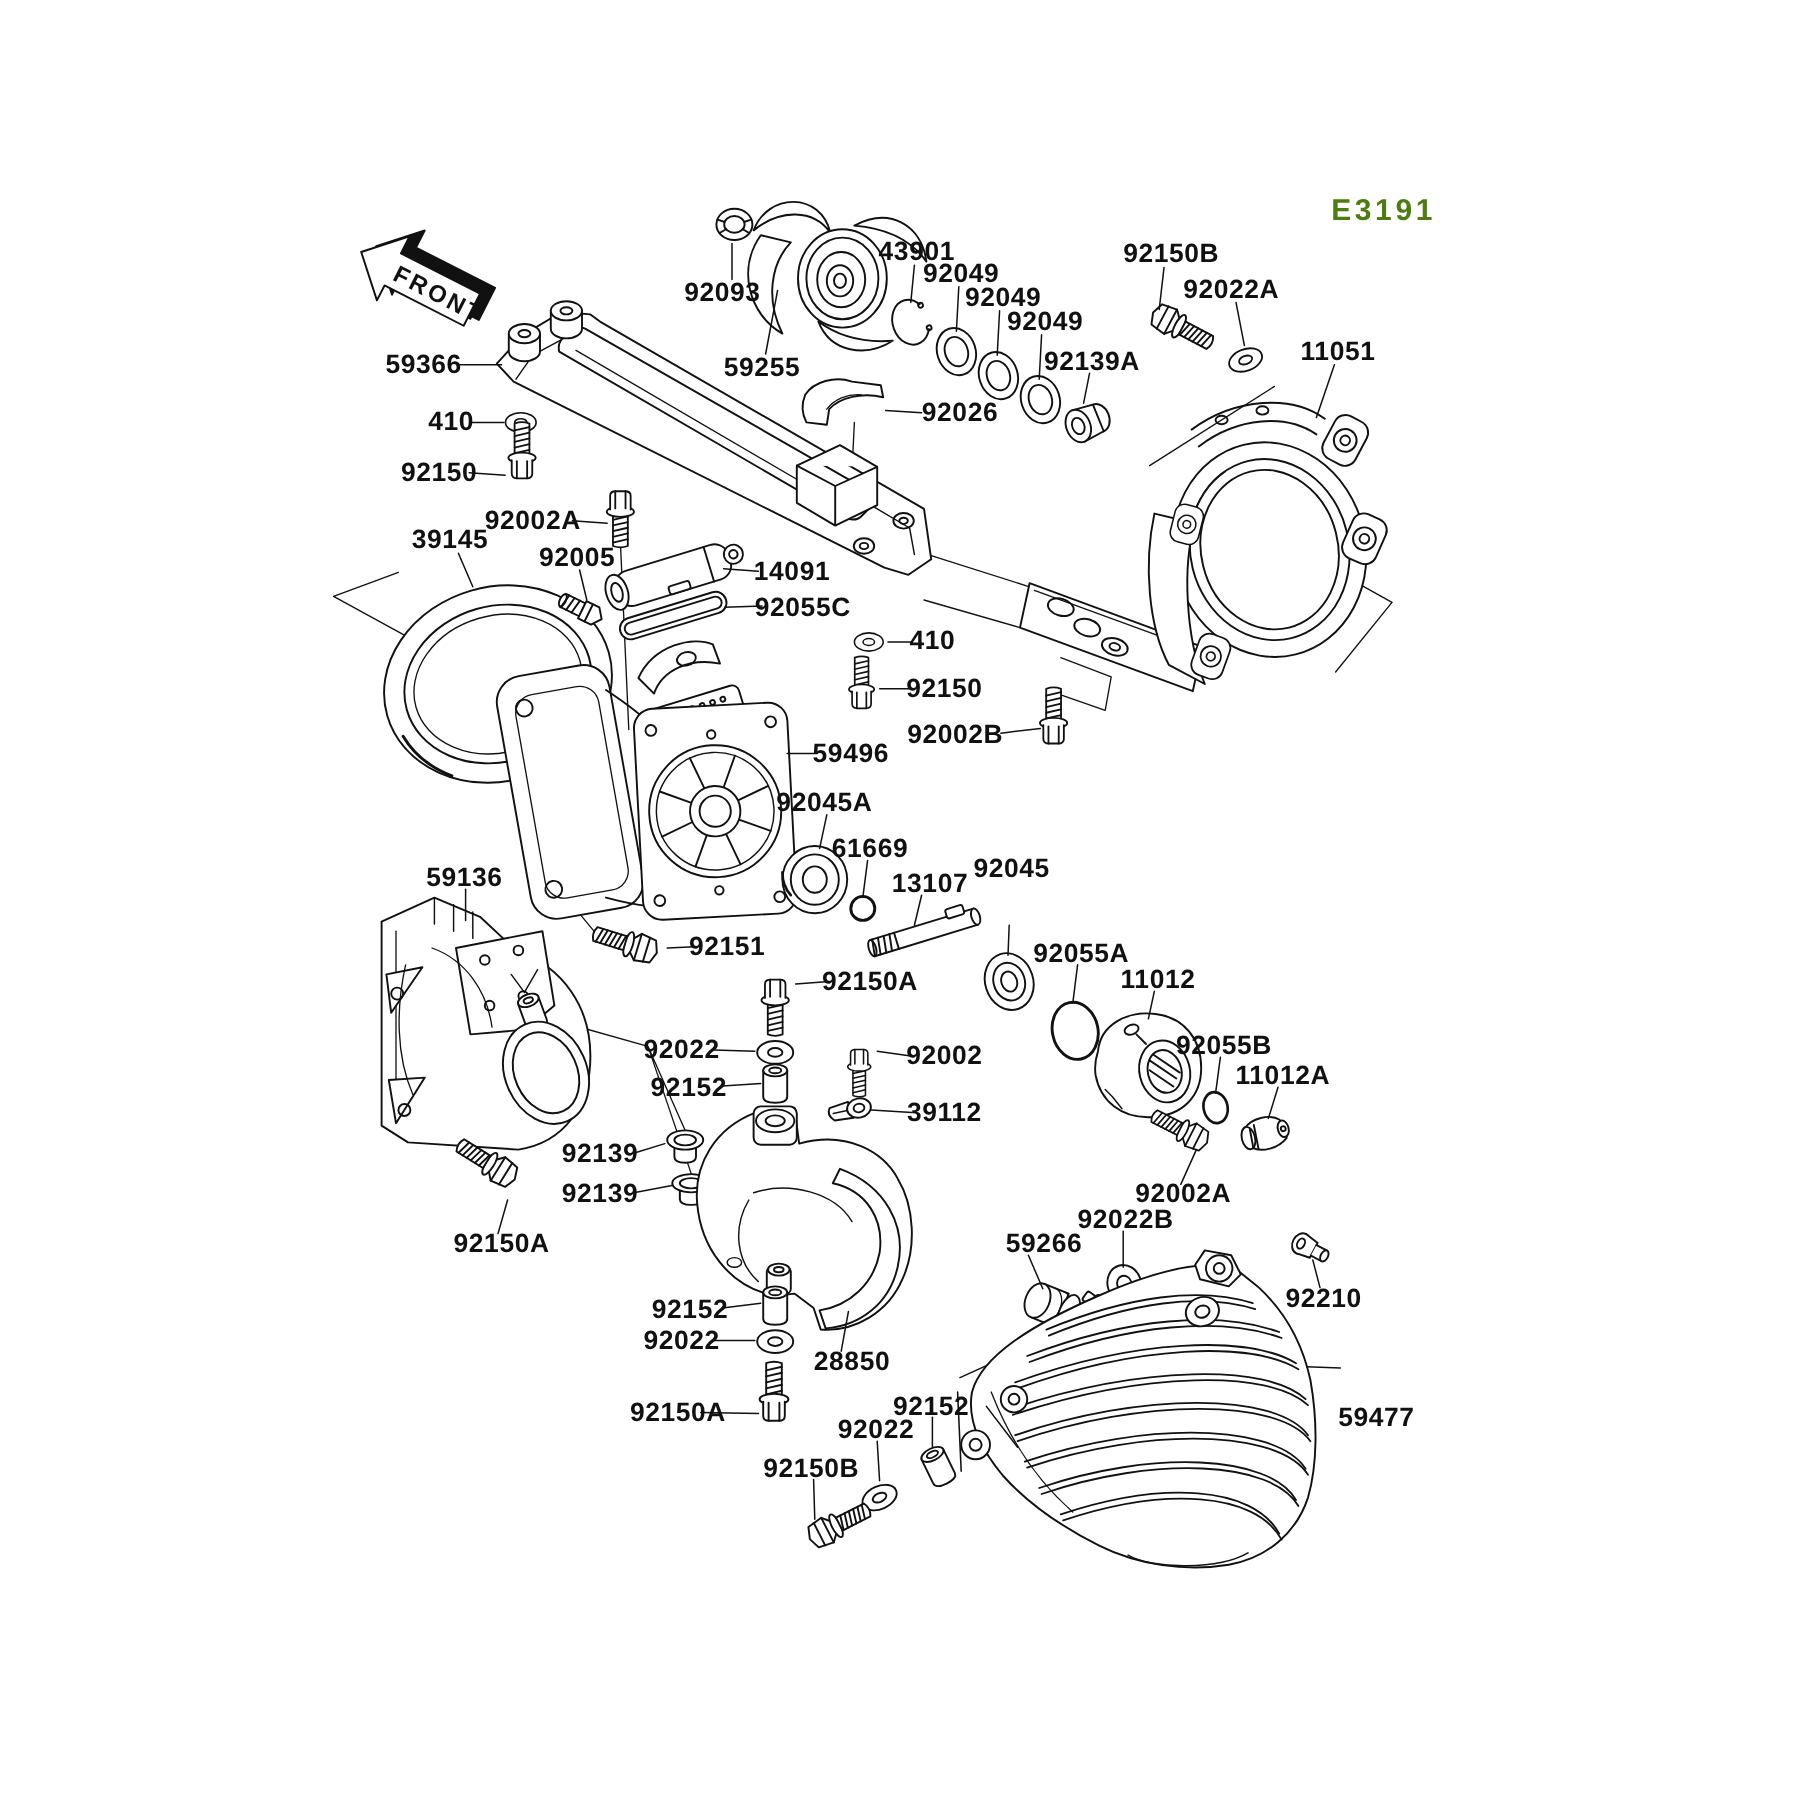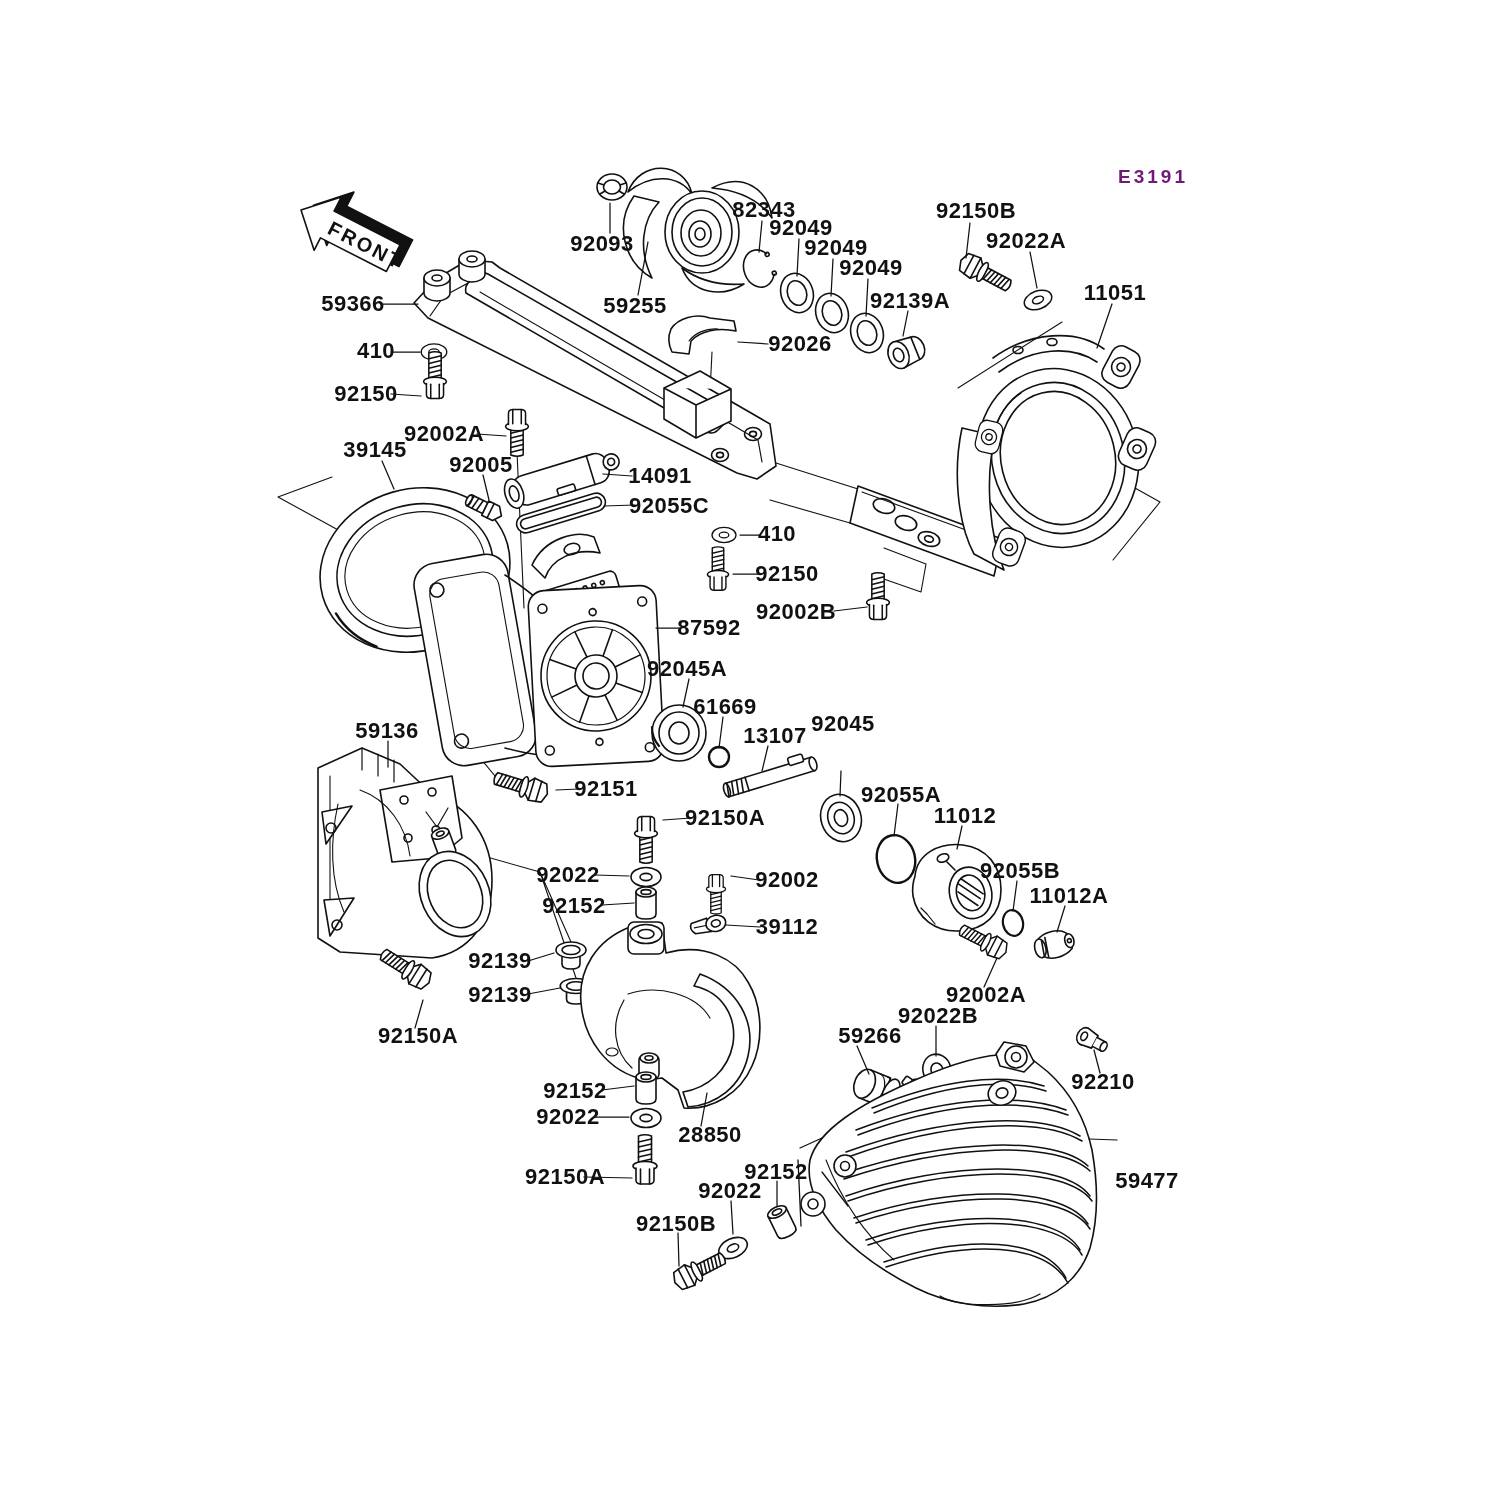--- a/index.html
+++ b/index.html
@@ -1,22 +1,22 @@
 <!DOCTYPE html>
 <html><head>
 <meta charset="utf-8">
 <style>
   html,body{margin:0;padding:0;background:#fff;}
   .stage{position:relative;width:1500px;height:1500px;background:#fff;overflow:hidden;
          font-family:"Liberation Sans",sans-serif;}
   .stage svg{position:absolute;left:0;top:0;}
   .lbl{position:absolute;transform:translate(-50%,-50%);font-weight:bold;font-size:22px;
        letter-spacing:.5px;color:#111;white-space:nowrap;line-height:1;}
-  .code{position:absolute;transform:translate(-50%,-50%);font-weight:bold;font-size:19px;
-       letter-spacing:3px;color:#701a75;white-space:nowrap;line-height:1;}
+  .code{position:absolute;transform:translate(-50%,-50%);font-weight:bold;font-size:25px;
+       letter-spacing:3px;color:#4d7c0f;white-space:nowrap;line-height:1;}
 </style>
 </head>
 <body>
 
 <div class="stage">
 
 <svg width="1500" height="1500" viewBox="0 0 1500 1500" stroke="#111" stroke-width="1.6" fill="none" stroke-linecap="round" stroke-linejoin="round">
 
   <defs>
     <g id="boltV">
@@ -504,41 +504,41 @@
     <path d="M701,1126 L707,1093"></path>
     <path d="M777,1181 L777,1206"></path>
     <path d="M731,1201 L733,1234"></path>
     <path d="M678,1233 L679,1266"></path>
   </g>
 </svg>
 
 <div class="code" style="left:1153px;top:176px">E3191</div>
 <div class="lbl" style="left:602px;top:244px">92093</div>
 <div class="lbl" style="left:635px;top:306px">59255</div>
-<div class="lbl" style="left:764px;top:210px">82343</div>
+<div class="lbl" style="left:764px;top:210px">43901</div>
 <div class="lbl" style="left:801px;top:228px">92049</div>
 <div class="lbl" style="left:836px;top:248px">92049</div>
 <div class="lbl" style="left:871px;top:268px">92049</div>
 <div class="lbl" style="left:910px;top:301px">92139A</div>
 <div class="lbl" style="left:976px;top:211px">92150B</div>
 <div class="lbl" style="left:1026px;top:241px">92022A</div>
 <div class="lbl" style="left:1115px;top:293px">11051</div>
 <div class="lbl" style="left:800px;top:344px">92026</div>
 <div class="lbl" style="left:353px;top:304px">59366</div>
 <div class="lbl" style="left:376px;top:351px">410</div>
 <div class="lbl" style="left:366px;top:394px">92150</div>
 <div class="lbl" style="left:444px;top:434px">92002A</div>
 <div class="lbl" style="left:375px;top:450px">39145</div>
 <div class="lbl" style="left:481px;top:465px">92005</div>
 <div class="lbl" style="left:660px;top:476px">14091</div>
 <div class="lbl" style="left:669px;top:506px">92055C</div>
 <div class="lbl" style="left:777px;top:534px">410</div>
 <div class="lbl" style="left:787px;top:574px">92150</div>
 <div class="lbl" style="left:796px;top:612px">92002B</div>
-<div class="lbl" style="left:709px;top:628px">87592</div>
+<div class="lbl" style="left:709px;top:628px">59496</div>
 <div class="lbl" style="left:687px;top:669px">92045A</div>
 <div class="lbl" style="left:725px;top:707px">61669</div>
 <div class="lbl" style="left:775px;top:736px">13107</div>
 <div class="lbl" style="left:843px;top:724px">92045</div>
 <div class="lbl" style="left:387px;top:731px">59136</div>
 <div class="lbl" style="left:606px;top:789px">92151</div>
 <div class="lbl" style="left:725px;top:818px">92150A</div>
 <div class="lbl" style="left:568px;top:875px">92022</div>
 <div class="lbl" style="left:574px;top:906px">92152</div>
 <div class="lbl" style="left:787px;top:880px">92002</div>

